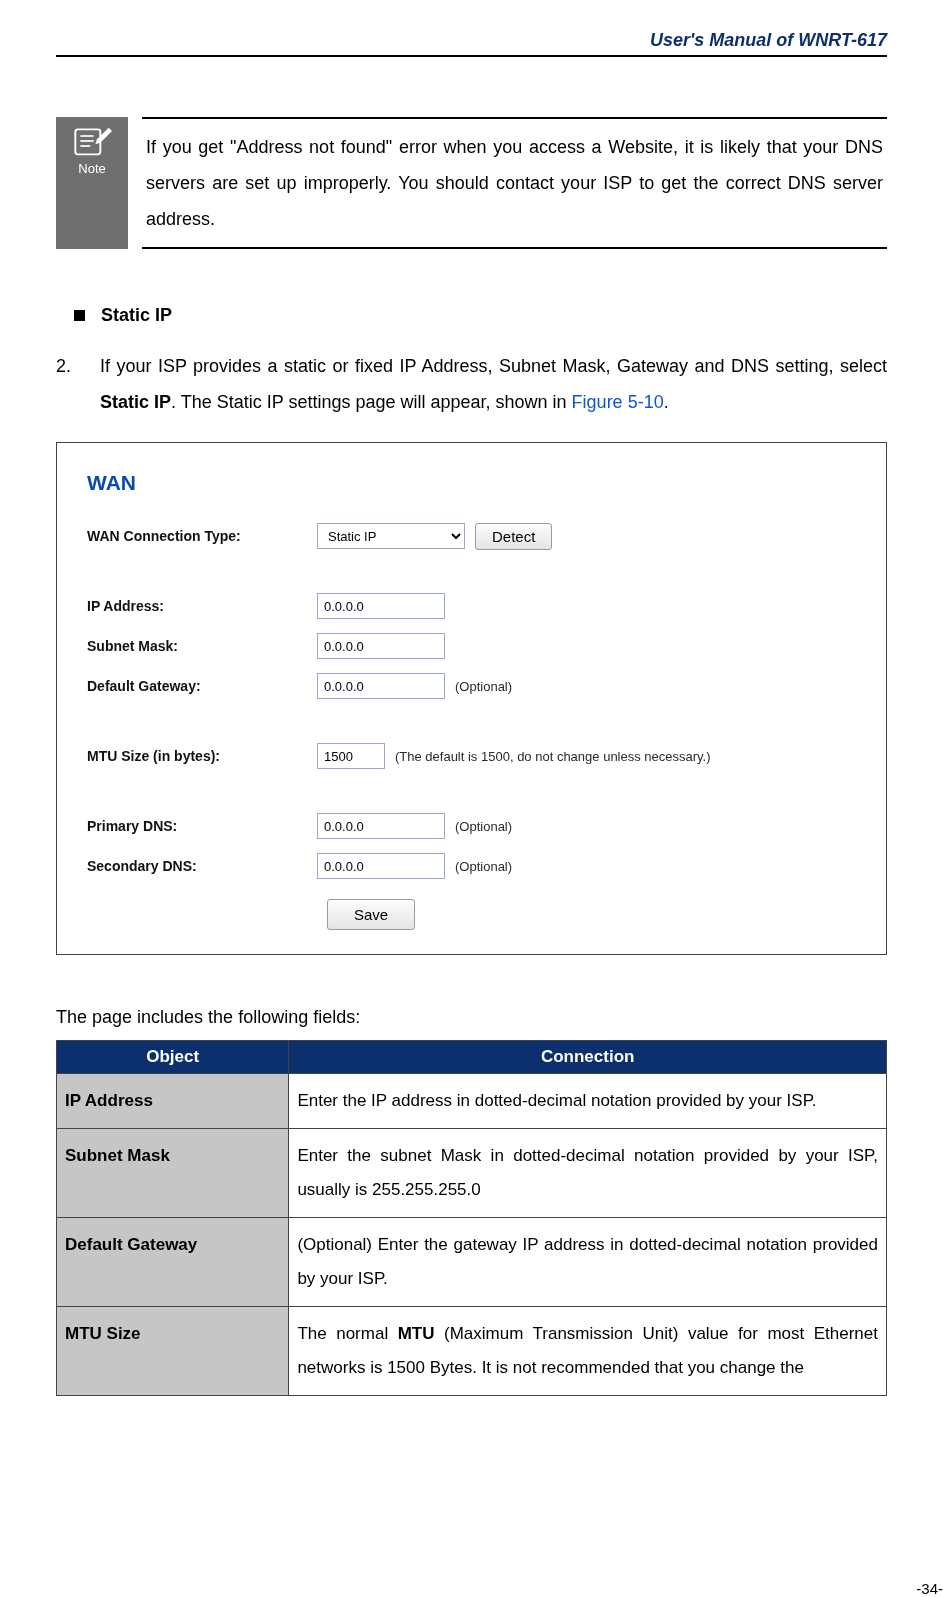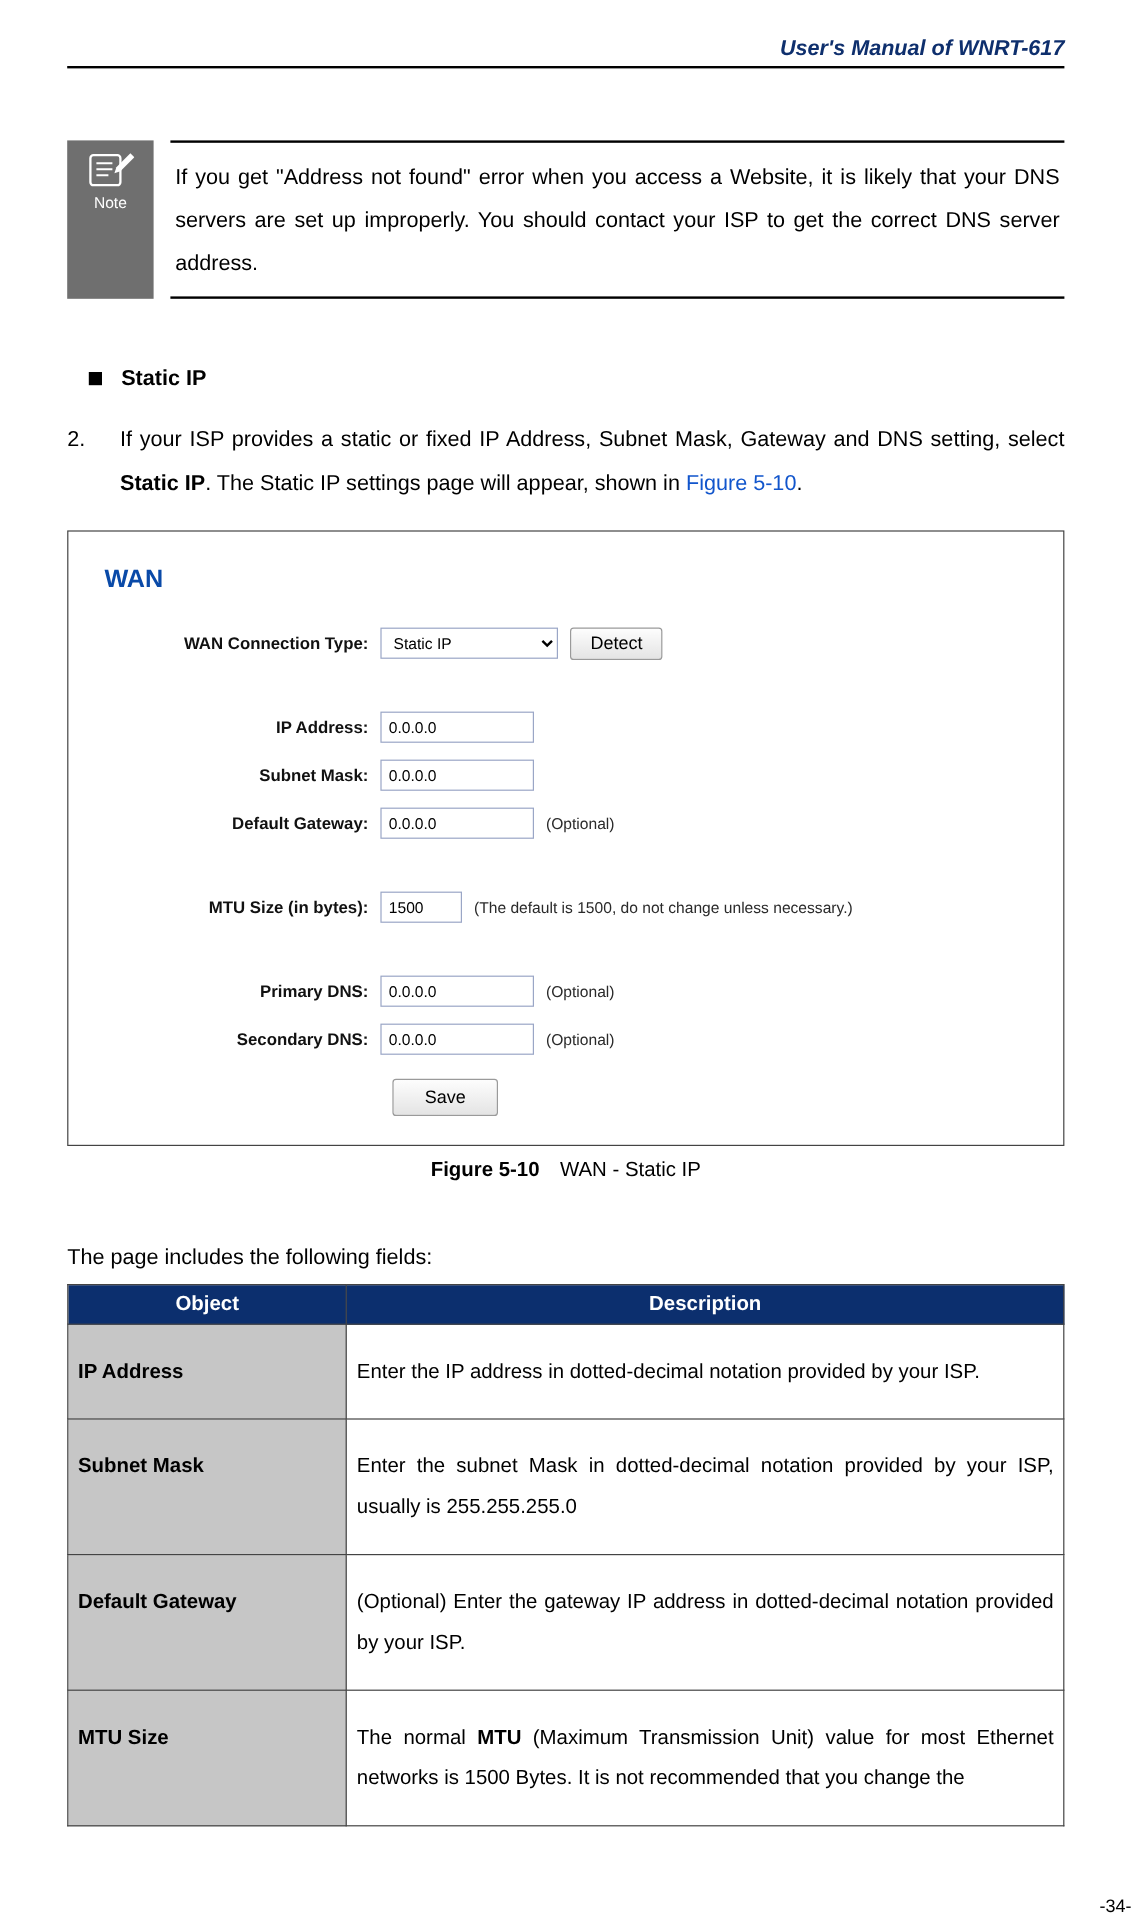--- a/index.html
+++ b/index.html
@@ -93,21 +93,21 @@
   }
   .embedded .row {
     display: flex;
     align-items: center;
     margin-bottom: 10px;
     min-height: 30px;
   }
   .embedded .row.spacer { height: 18px; margin: 0; }
   .embedded .lab {
     width: 230px;
-    text-align: right;
+    text-align: left;
     font-weight: bold;
     color: #111;
     font-size: 14px;
     padding-right: 10px;
   }
   .embedded select.inp, .embedded input.inp {
     border: 1px solid #9aa6c6;
     background: #fff;
     padding: 4px 6px;
     font-size: 13px;
@@ -155,21 +155,21 @@
   }
   table.desc th {
     background: #0c2f6e;
     color: #fff;
     font-weight: bold;
     padding: 6px 8px;
     border: 1px solid #444;
   }
   table.desc td {
     border: 1px solid #444;
-    padding: 22px 8px;
+    padding: 10px 8px;
     vertical-align: top;
     line-height: 2;
     text-align: justify;
   }
   table.desc td.obj {
     background: #c6c6c6;
     font-weight: bold;
     width: 28%;
     text-align: left;
     vertical-align: top;
@@ -258,31 +258,28 @@
       <div class="lab">Secondary DNS:</div>
       <input class="inp" value="0.0.0.0" style="">
       <span class="hint">(Optional)</span>
     </div>
 
     <div class="save-row">
       <button class="btn">Save</button>
     </div>
   </div>
 
-  <div class="caption">
-    <span class="cap-b">Figure 5-10</span><span> WAN - Static IP</span>
-  </div>
 
   <div class="fields-intro">The page includes the following fields:</div>
 
   <table class="desc">
     <thead>
       <tr>
         <th>Object</th>
-        <th>Description</th>
+        <th>Connection</th>
       </tr>
     </thead>
     <tbody>
       <tr>
         <td class="obj">IP Address</td>
         <td>Enter the IP address in dotted-decimal notation provided by your ISP.</td>
       </tr>
       <tr>
         <td class="obj">Subnet Mask</td>
         <td>Enter the subnet Mask in dotted-decimal notation provided by your ISP, usually is 255.255.255.0</td>

